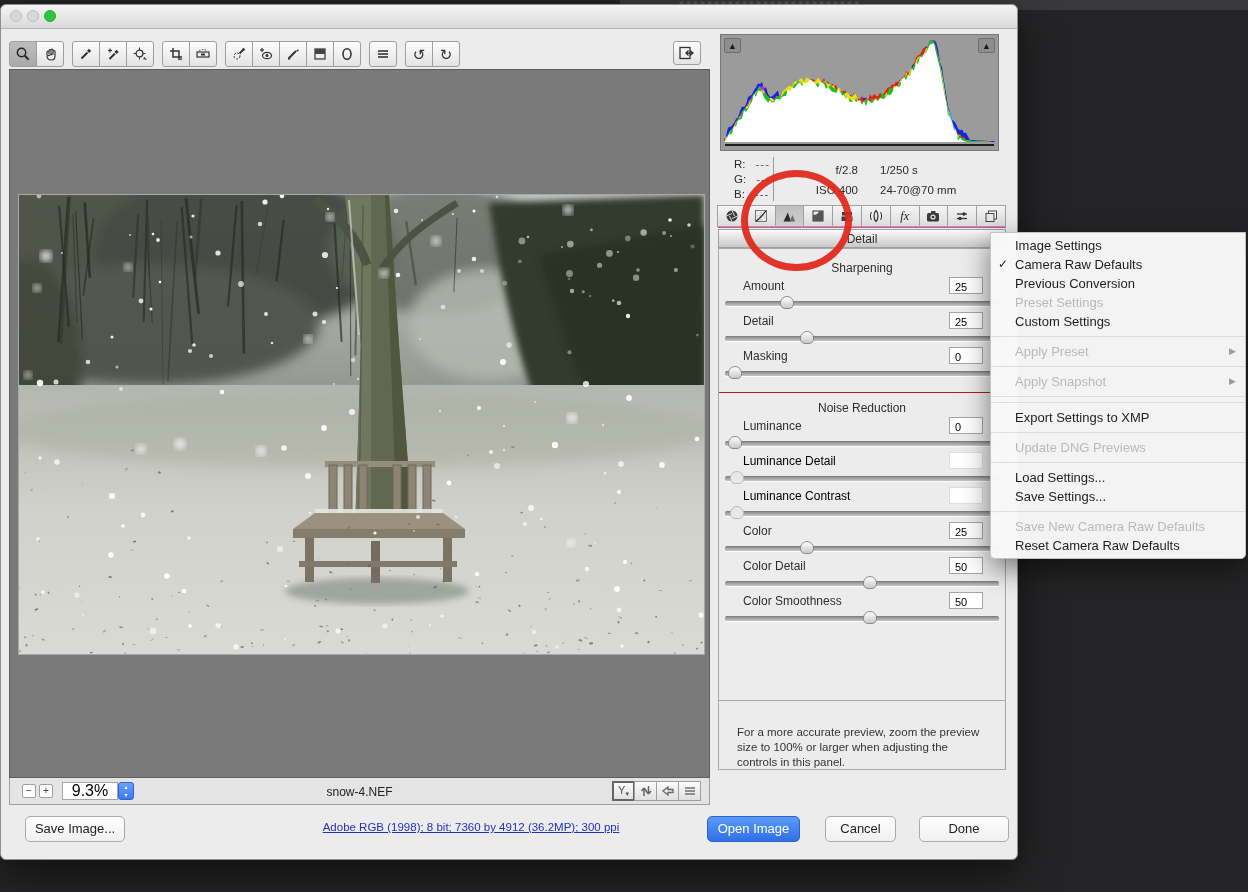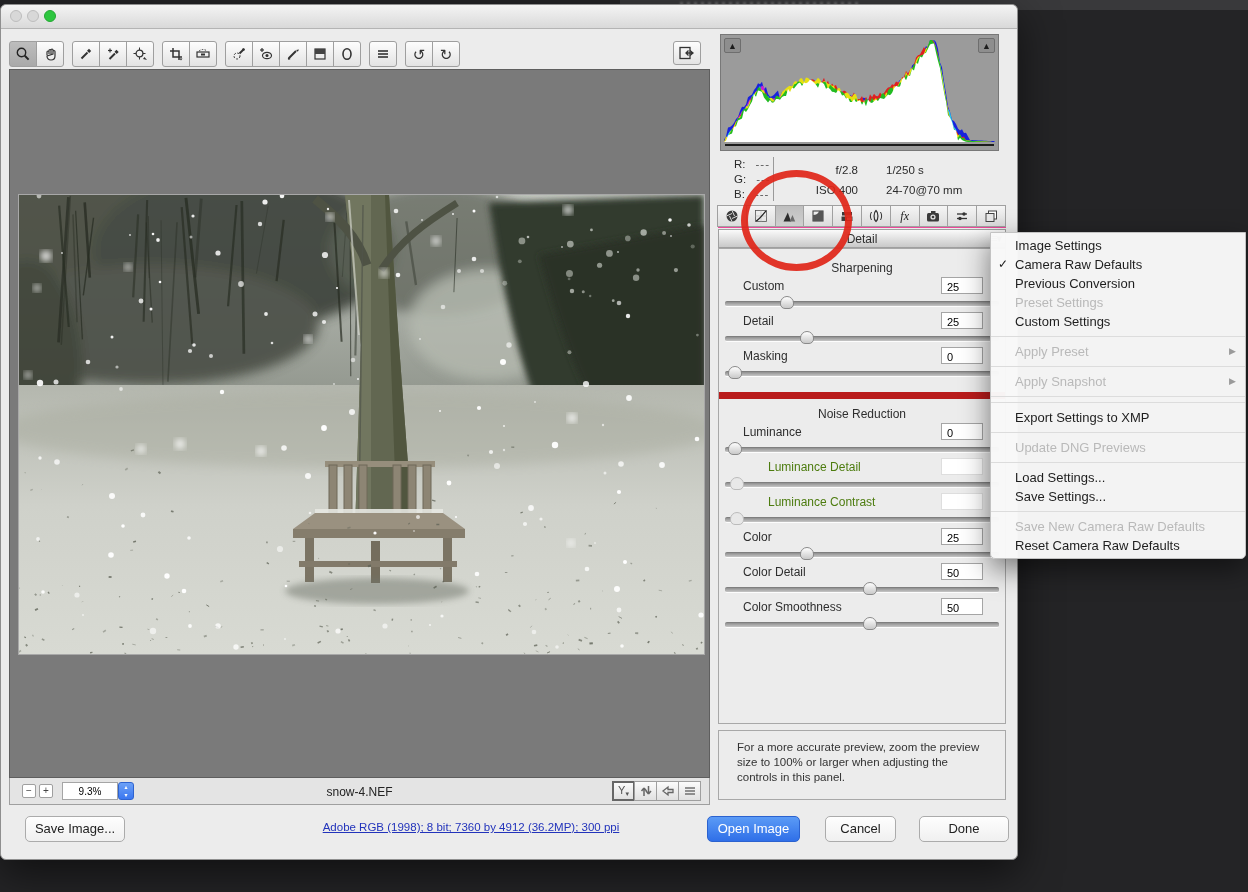--- a/index.html
+++ b/index.html
@@ -37,69 +37,69 @@
   
   .preview{position:absolute;left:8px;top:64px;width:701px;height:709px;background:#7a7a7a;
            border:1px solid #5e5e5e;box-sizing:border-box;overflow:hidden;}
   .photo{position:absolute;left:9px;top:125px;width:685px;height:459px;outline:1px solid rgba(255,255,255,.35);}
   
   .statusbar{position:absolute;left:8px;top:773px;width:701px;height:27px;background:#e4e4e4;
              border:1px solid #9f9f9f;border-top:none;box-sizing:border-box;}
   .zoom-btn{position:absolute;top:6px;width:14px;height:14px;background:#fff;border:1px solid #9f9f9f;
             border-radius:2px;font-size:10px;line-height:12px;text-align:center;color:#444;box-sizing:border-box;}
   .zoom-field{position:absolute;left:52px;top:4px;width:56px;height:18px;border:1px solid #a5a5a5;
-              background:#fff;font-size:10px;text-align:center;font-family:"Liberation Sans",sans-serif;box-sizing:border-box;}
+              background:#fff;font-size:16px;text-align:center;font-family:"Liberation Sans",sans-serif;box-sizing:border-box;}
   .zoom-stepper{position:absolute;left:108px;top:4px;width:16px;height:18px;border-radius:3px;
                 background:linear-gradient(#6ca1f7,#3b77f0);color:#fff;font-size:6px;line-height:8px;
                 text-align:center;border:1px solid #2f63cf;box-sizing:border-box;}
   .filename{position:absolute;left:0;top:7px;width:100%;text-align:center;font-size:12px;color:#222;}
   .pv-icons{position:absolute;right:8px;top:3px;display:flex;}
   .pv-btn{width:23px;height:20px;background:linear-gradient(#fbfbfb,#e0e0e0);border:1px solid #9f9f9f;
           margin-left:-1px;display:flex;align-items:center;justify-content:center;font-size:11px;color:#555;box-sizing:border-box;}
   .pv-btn.sel{border:2px solid #666;}
   
   .hist-box{position:absolute;left:719px;top:29px;width:279px;height:117px;background:#9b9b9b;
             border:1px solid #787878;box-sizing:border-box;}
   .clip-btn{position:absolute;top:3px;width:17px;height:15px;background:#8e8e8e;border:1px solid #6e6e6e;
             border-radius:2px;color:#1d1d1d;font-size:9px;line-height:14px;text-align:center;box-sizing:border-box;}
   .rgb-block{position:absolute;left:719px;top:150px;width:286px;height:48px;font-size:11.5px;color:#2b2b2b;}
   .rgb-col{position:absolute;left:14px;top:2px;line-height:15px;}
   .rgb-row span{display:inline-block;}
   .rgb-val{margin-left:10px;letter-spacing:1px;color:#555;}
   .rgb-div{position:absolute;left:53px;top:2px;width:1px;height:44px;background:#9a9a9a;}
   .exif{position:absolute;left:80px;top:5px;line-height:20px;}
   .exif b{font-weight:normal;display:inline-block;min-width:58px;text-align:right;}
-  .exif i{font-style:normal;display:inline-block;margin-left:28px;}
+  .exif i{font-style:normal;display:inline-block;margin-left:22px;}
   
   .tabs{position:absolute;left:717px;top:200px;width:288px;height:23px;display:flex;background:#ec4899;}
   .tab{flex:1;height:22px;background:linear-gradient(#f5f5f5,#dcdcdc);border:1px solid #a0a0a0;margin-left:-1px;
        display:flex;align-items:center;justify-content:center;box-sizing:border-box;}
   .tab.active{background:linear-gradient(#bfbfbf,#cfcfcf);}
   .panel-header{position:absolute;left:717px;top:224px;width:288px;height:19px;
        background:linear-gradient(#fafafa,#c9c9c9);border:1px solid #9f9f9f;box-sizing:border-box;}
   .panel-title{position:absolute;width:100%;text-align:center;top:2px;font-size:12px;color:#2e2e2e;}
   .panel-menu-btn{position:absolute;right:4px;top:2px;font-size:11px;color:#444;letter-spacing:-1px;}
   
   .sliders-panel{position:absolute;left:717px;top:243px;width:288px;height:476px;background:#ececec;
        border:1px solid #a8a8a8;box-sizing:border-box;padding-top:8px;}
   .sec-title{text-align:center;font-size:12px;color:#2e2e2e;margin:4px 0 2px;}
-  .section + .section{border-top:7px solid #b91c1c;margin-top:12px;padding-top:4px;}
+  .section + .section{border-top:1px solid #b91c1c;margin-top:12px;padding-top:4px;}
   .slider{position:relative;height:33px;margin:2px 6px 0;}
   .sl-label{position:absolute;left:18px;top:2px;font-size:12px;color:#2e2e2e;}
-  .sl-value{position:absolute;right:16px;top:0;width:42px;height:17px;border:1px solid #a5a5a5;background:#fff;
+  .sl-value{position:absolute;right:16px;top:0;width:34px;height:17px;border:1px solid #a5a5a5;background:#fff;
             font-size:11px;padding:2px 0 0 5px;font-family:"Liberation Sans",sans-serif;box-sizing:border-box;}
   .sl-track{position:absolute;left:0;right:0;top:24px;height:4px;border-radius:2px;
             background:linear-gradient(#8f8f8f,#c7c7c7);border-top:1px solid #7f7f7f;border-bottom:1px solid #fdfdfd;}
   .sl-thumb{position:absolute;top:-6px;width:14px;height:13px;border:1px solid #8a8a8a;border-radius:7px 7px 5px 5px;
             background:linear-gradient(#fefefe,#c9c9c9);box-sizing:border-box;}
-  .slider.disabled .sl-label{color:#4d7c0f;margin-left:25px;}
+  .slider.disabled .sl-label{color:#000000;}
   .slider.disabled .sl-value{border-color:#dedede;}
   .slider.disabled .sl-thumb{border-color:#bbb;background:#e8e8e8;}
-  .note-box{position:absolute;left:717px;top:725px;width:288px;height:70px;border:1px solid #a8a8a8;
-            background:#ececec;box-sizing:border-box;font-size:11.5px;color:#333;padding:9px 14px 0 18px;line-height:15px;}
+  .note-box{position:absolute;left:717px;top:695px;width:288px;height:70px;border:1px solid #a8a8a8;
+            background:#ececec;box-sizing:border-box;font-size:11.5px;color:#333;padding:24px 14px 0 18px;line-height:15px;}
   
   .btn{position:absolute;top:811px;height:26px;border:1px solid #ababab;border-radius:5px;background:linear-gradient(#fefefe,#f0f0f0);
        font-size:13px;color:#222;text-align:center;line-height:24px;box-sizing:border-box;}
   .btn-save{left:24px;width:100px;}
   .btn-open{left:706px;width:93px;background:linear-gradient(#5b9bf6,#2f6fe8);border-color:#2b62cf;color:#fff;}
   .btn-cancel{left:824px;width:71px;}
   .btn-done{left:918px;width:90px;}
   .wf-link{position:absolute;left:170px;top:816px;width:600px;text-align:center;font-size:11.5px;
            color:#2233bb;text-decoration:underline;}
   
@@ -803,21 +803,21 @@
   <div class="panel-header">
     <div class="panel-title">Detail</div>
     <div class="panel-menu-btn"><span>≡▾</span></div>
   </div>
 
   <div class="sliders-panel">
     <div id="slider-sections">
         <div class="section">
           <div class="sec-title">Sharpening</div>
   <div class="slider">
-    <span class="sl-label">Custom</span>
+    <span class="sl-label">Amount</span>
     <input class="sl-value" value="25" style="">
     <div class="sl-track">
       <div class="sl-thumb" style="left: calc(21% - 2.9px);"></div>
     </div>
   </div>
 
 
   <div class="slider">
     <span class="sl-label">Detail</span>
     <input class="sl-value" value="25" style="">

